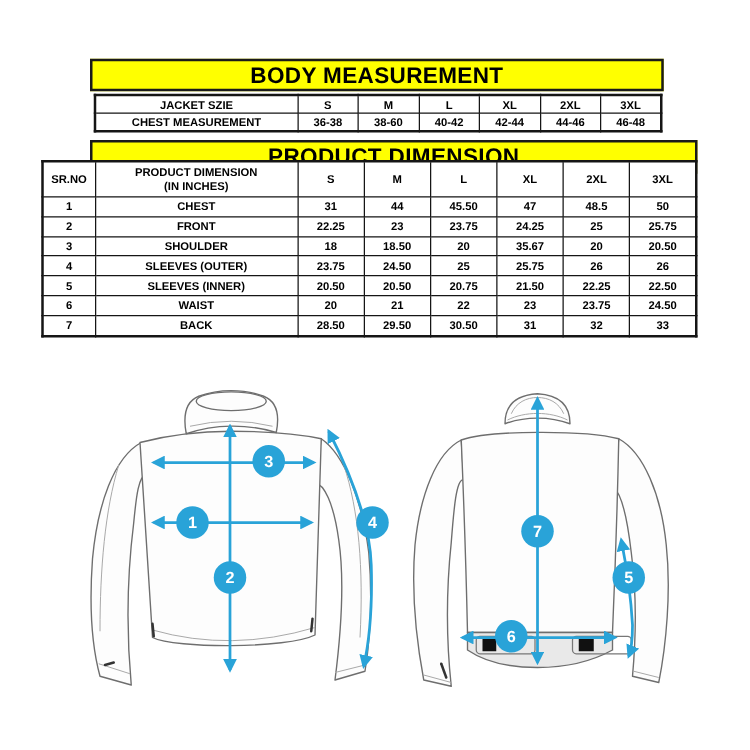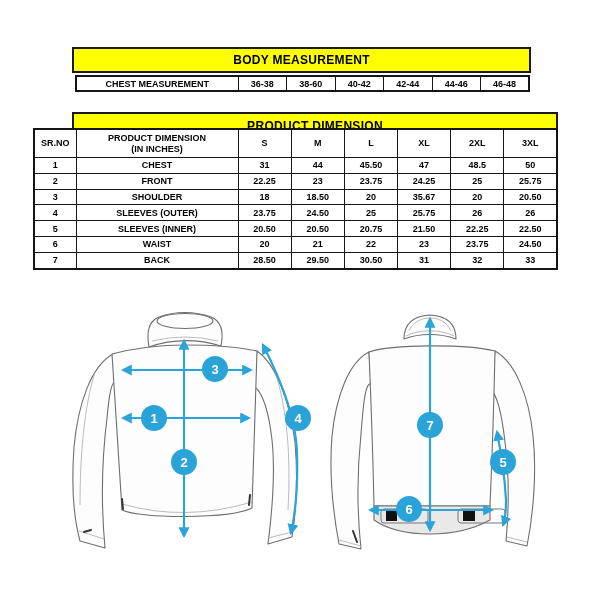--- a/index.html
+++ b/index.html
@@ -1,20 +1,20 @@
 <!DOCTYPE html>
 <html><head>
 <meta charset="utf-8">
 <style>
   html,body{margin:0;padding:0;background:#fff;}
   .page{position:relative;width:600px;height:600px;background:#fff;overflow:hidden;
         font-family:"Liberation Sans",sans-serif;}
   .band{position:absolute;background:#ffff00;border:2px solid #1a1a1a;box-sizing:border-box;
         display:flex;align-items:center;justify-content:center;
-        font-weight:bold;font-size:12px;letter-spacing:.3px;color:#000;}
+        font-weight:bold;font-size:18px;letter-spacing:.3px;color:#000;}
   .band1{left:72px;top:47px;width:459px;height:26px;}
   .band2{left:72px;top:112px;width:486px;height:27px;}
   table{border-collapse:collapse;table-layout:fixed;position:absolute;background:#fff;}
   #bm-table{left:75px;top:75px;width:455px;}
   #pd-table{left:33px;top:128px;width:525px;}
   td,th{border:1.5px solid #151515;padding:0;text-align:center;vertical-align:middle;
         font-weight:bold;color:#000;overflow:hidden;}
   #bm-table{border:2px solid #151515;}
   #pd-table{border:2px solid #151515;}
   #bm-table td{height:13px;font-size:9px;}
@@ -40,20 +40,29 @@
         <col style="width:162px">
         <col>
         <col>
         <col>
         <col>
         <col>
         <col>
       </colgroup>
     <tbody>
         <tr>
+          <td>JACKET SZIE</td>
+          <td>S</td>
+          <td>M</td>
+          <td>L</td>
+          <td>XL</td>
+          <td>2XL</td>
+          <td>3XL</td>
+        </tr>
+        <tr>
           <td>CHEST MEASUREMENT</td>
           <td>36-38</td>
           <td>38-60</td>
           <td>40-42</td>
           <td>42-44</td>
           <td>44-46</td>
           <td>46-48</td>
         </tr>
       </tbody>
   </table>

